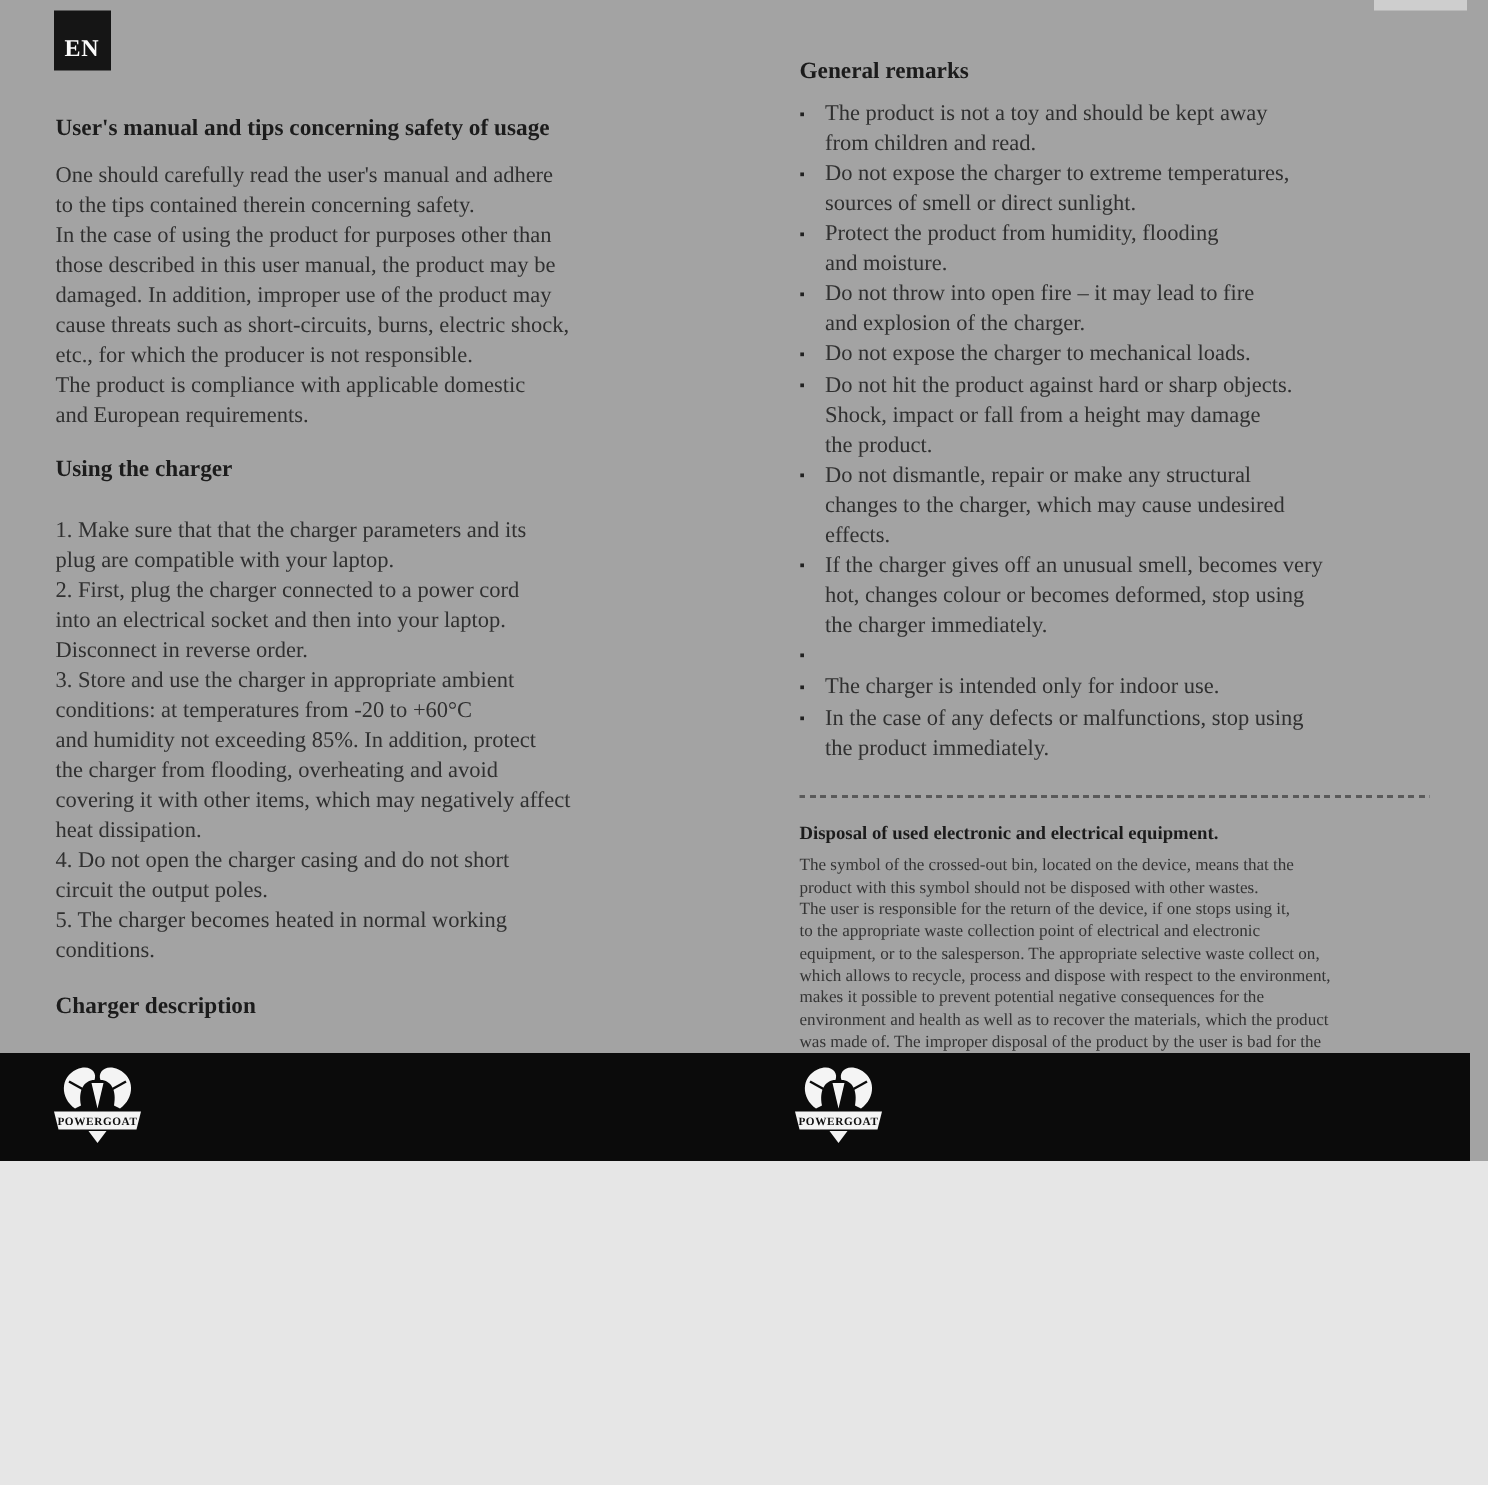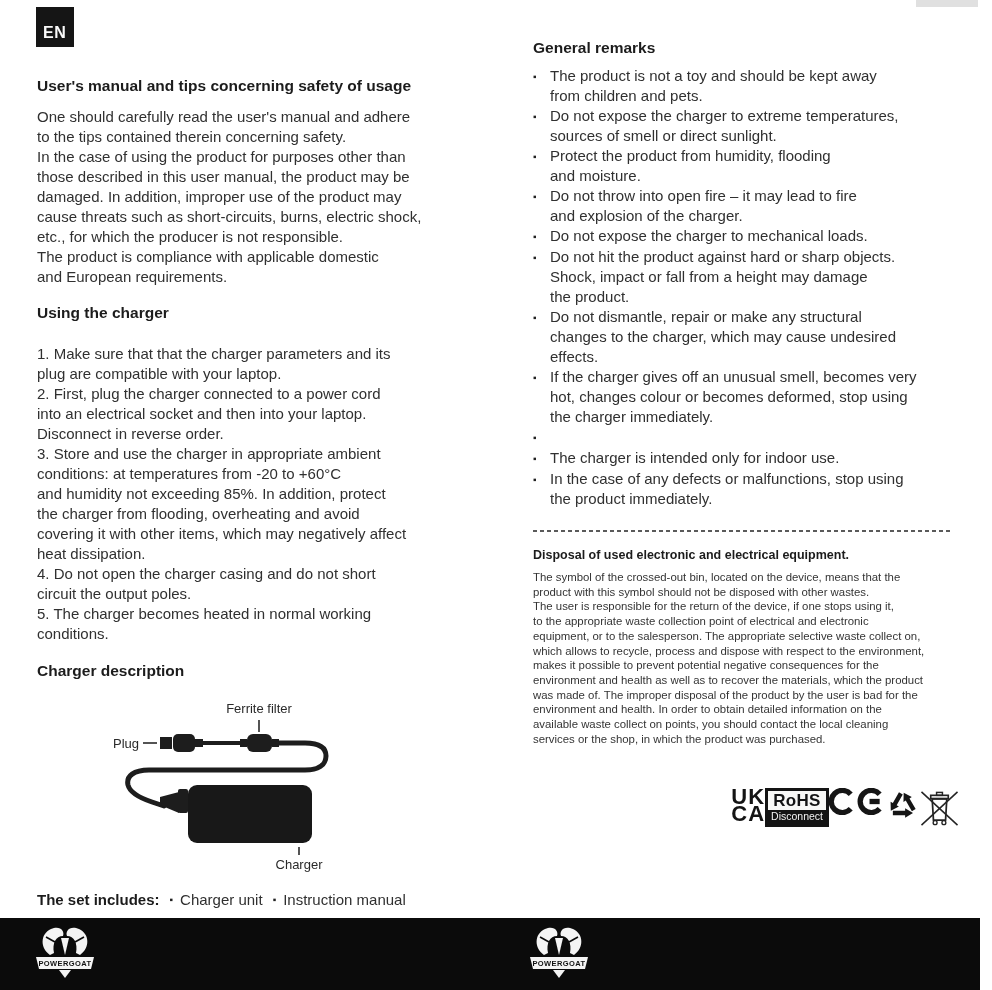--- a/index.html
+++ b/index.html
@@ -1,18 +1,18 @@
 <!DOCTYPE html>
 <html><head>
 <meta charset="utf-8">
 <style>
   html,body{margin:0;padding:0;background:#e6e6e6;}
   .page{
-    position:relative;width:992px;height:990px;background:#ffffff;
-    font-family:Liberation Sans, sans-serif;color:#2d2d2d;overflow:hidden;
+    position:relative;width:992px;height:774px;background:#a3a3a3;
+    font-family:Liberation Serif, serif;color:#2d2d2d;overflow:hidden;
   }
   .scan-smudge{position:absolute;left:916px;top:0;width:62px;height:7px;background:#d8d8d8;opacity:.8;}
   .lang-badge{
     position:absolute;left:36px;top:7px;width:38px;height:40px;background:#151515;
     color:#fafafa;font-weight:bold;font-size:16px;letter-spacing:.5px;
     display:flex;align-items:flex-end;box-sizing:border-box;padding:5px 0 5px 7px;
   }
   .col-left{position:absolute;left:37px;top:76px;width:447px;}
   .col-right{position:absolute;left:533px;top:38px;width:442px;}
   h2{font-size:15.5px;font-weight:bold;color:#1c1c1c;margin:0;line-height:19px;}
@@ -130,21 +130,21 @@
       <span>Instruction manual</span>
     </div>
   </div>
 
   <div class="col-right">
     <h2>General remarks</h2>
     <div class="bullet-list">
       <div class="bullet-row">
           <span class="marker">▪</span>
           <span class="preline">The product is not a toy and should be kept away
-from children and pets.</span>
+from children and read.</span>
         </div>
       <div class="bullet-row">
           <span class="marker">▪</span>
           <span class="preline">Do not expose the charger to extreme temperatures,
 sources of smell or direct sunlight.</span>
         </div>
       <div class="bullet-row">
           <span class="marker">▪</span>
           <span class="preline">Protect the product from humidity, flooding
 and moisture.</span>

